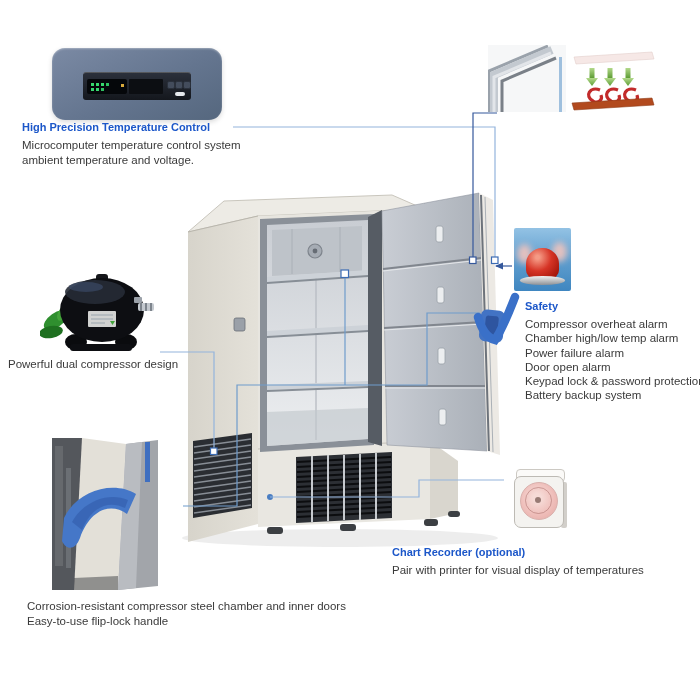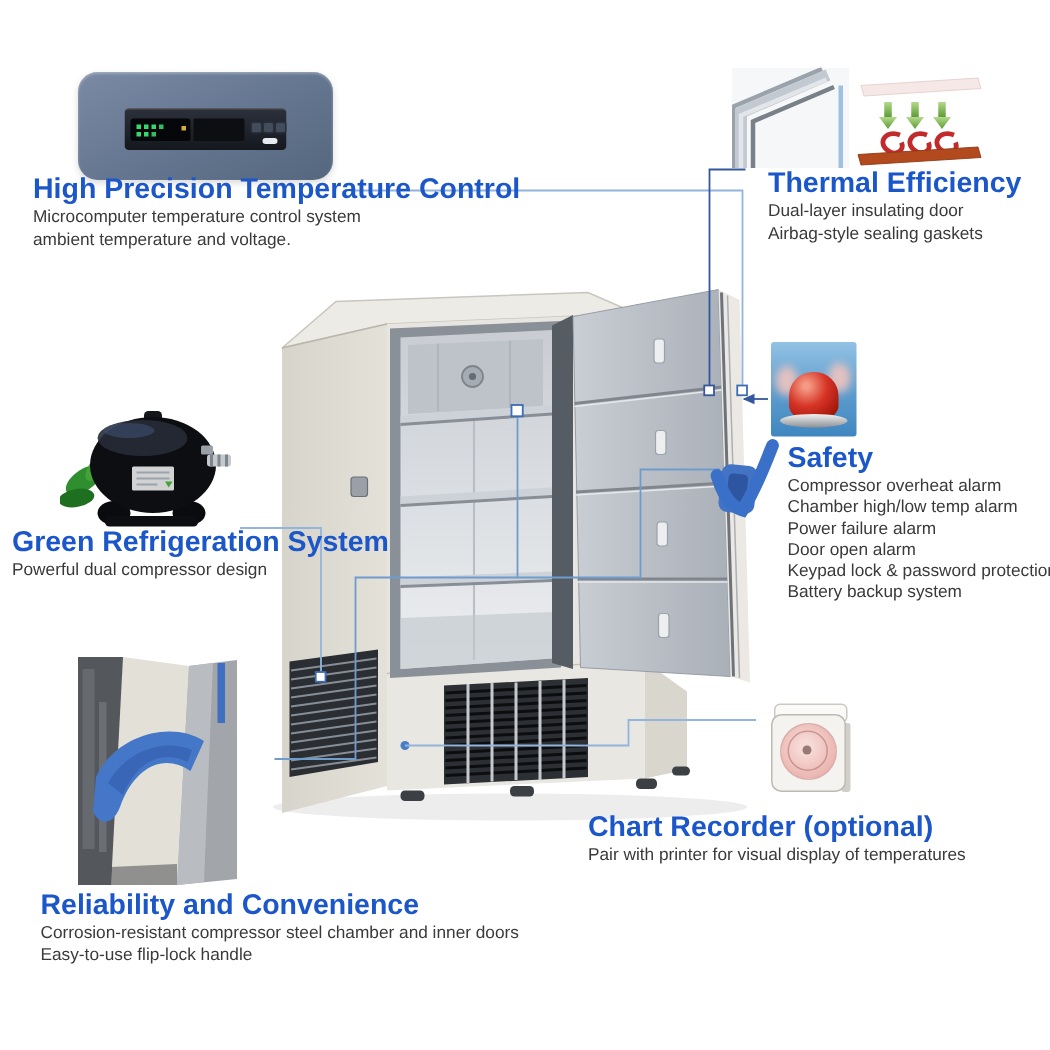--- a/index.html
+++ b/index.html
@@ -1,21 +1,21 @@
 <!DOCTYPE html>
 <html><head>
 <meta charset="utf-8">
 <style>
   html,body{margin:0;padding:0;background:#fff;}
   .stage{position:relative;width:700px;height:700px;background:#fff;overflow:hidden;
          font-family:"Liberation Sans", sans-serif;}
   .abs{position:absolute;}
   svg{display:block;}
   
-  .feature h3{margin:0;font-size:19px;font-weight:bold;color:#1c57c9;line-height:16px;white-space:nowrap;}
+  .feature h3{margin:0;font-size:11px;font-weight:bold;color:#1c57c9;line-height:16px;white-space:nowrap;}
   .feature .body{margin:3px 0 0 0;}
   .feature .ln{display:block;white-space:nowrap;font-size:11.5px;color:#3a3a3a;line-height:15px;}
   .feature.tight .ln{line-height:14.3px;}
   
   .cp-img{left:52px;top:48px;width:170px;height:72px;border-radius:13px;
       background:linear-gradient(155deg,#7b8aa4 0%,#64758f 55%,#55677e 100%);
       box-shadow:inset 0 1px 2px rgba(255,255,255,.35), 0 2px 5px rgba(0,0,0,.15);}
   .cp-strip{left:31px;top:24px;width:108px;height:27px;border-radius:3px;
       background:linear-gradient(#2b303b,#14171d);border-top:1px solid rgba(255,255,255,.28);}
   .cp-display{left:4px;top:6px;width:40px;height:15px;background:#05070a;border-radius:2px;}
@@ -318,49 +318,40 @@
   </div>
 
   <div class="abs feature" style="left:22px;top:119px">
     <h3>High Precision Temperature Control</h3>
     <div class="body">
       <span class="ln">Microcomputer temperature control system</span>
       <span class="ln">ambient temperature and voltage.</span>
     </div>
   </div>
 
-  <div class="abs feature" style="left:512px;top:115px">
-    <h3>Thermal Efficiency</h3>
-    <div class="body">
-      <span class="ln">Dual-layer insulating door</span>
-      <span class="ln">Airbag-style sealing gaskets</span>
-    </div>
-  </div>
 
   <div class="abs feature" style="left:8px;top:354px">
-    <h3>Green Refrigeration System</h3>
     <div class="body">
       <span class="ln">Powerful dual compressor design</span>
     </div>
   </div>
 
   <div class="abs feature tight" style="left:525px;top:298px">
     <h3>Safety</h3>
     <div class="body">
       <span class="ln">Compressor overheat alarm</span>
       <span class="ln">Chamber high/low temp alarm</span>
       <span class="ln">Power failure alarm</span>
       <span class="ln">Door open alarm</span>
       <span class="ln">Keypad lock &amp; password protection</span>
       <span class="ln">Battery backup system</span>
     </div>
   </div>
 
   <div class="abs feature" style="left:27px;top:596px">
-    <h3>Reliability and Convenience</h3>
     <div class="body">
       <span class="ln">Corrosion-resistant compressor steel chamber and inner doors</span>
       <span class="ln">Easy-to-use flip-lock handle</span>
     </div>
   </div>
 
   <div class="abs feature" style="left:392px;top:544px">
     <h3>Chart Recorder (optional)</h3>
     <div class="body">
       <span class="ln">Pair with printer for visual display of temperatures</span>

